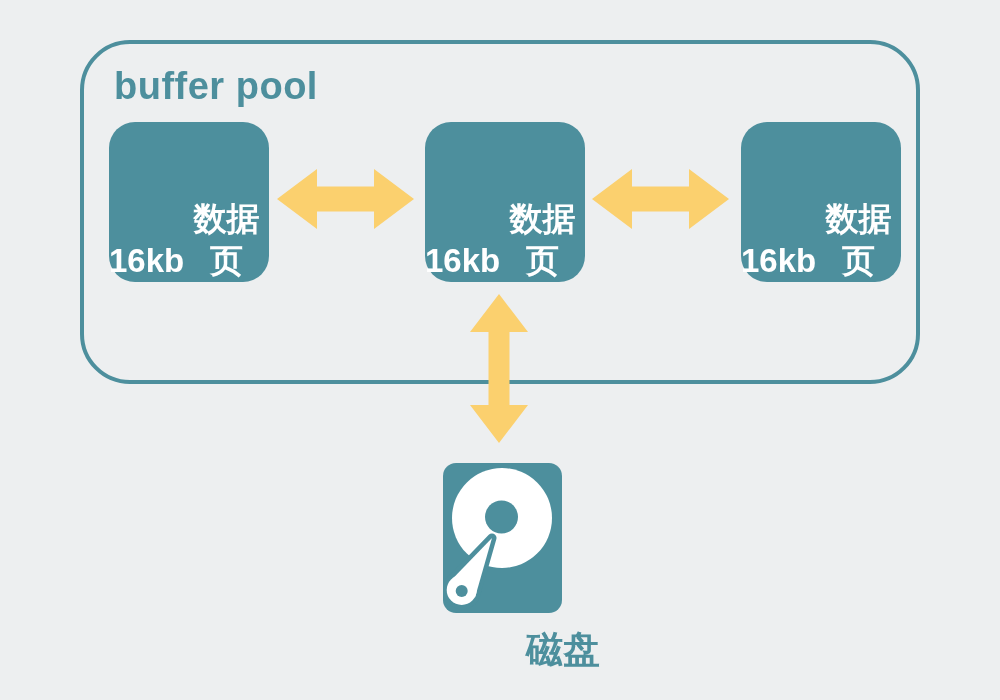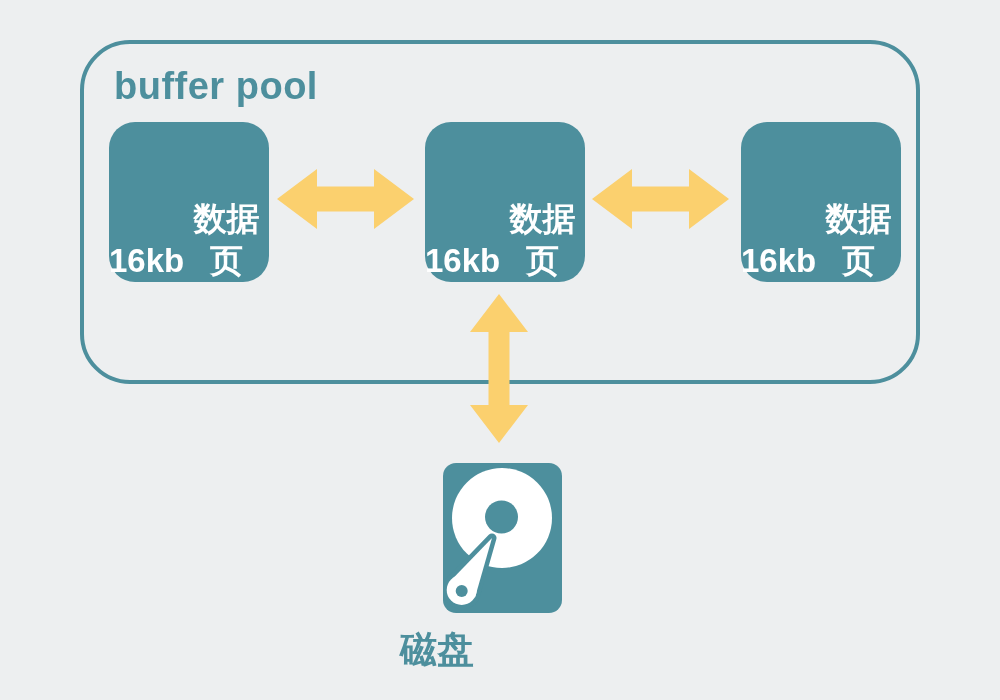--- a/index.html
+++ b/index.html
@@ -78,21 +78,21 @@
     left: 443px;
     top: 463px;
     z-index: 2;
     display: block;
   }
   .disk-label {
     position: absolute;
     left: 400px;
     top: 628px;
     width: 200px;
-    text-align: left;
+    text-align: right;
     font-size: 37px;
     line-height: 44px;
     font-weight: 700;
     color: var(--teal);
     z-index: 2;
   }
   .halo { stroke: var(--teal); stroke-width: 9; stroke-linejoin: round; fill: var(--teal); }
 </style>
 </head>
 <body>

